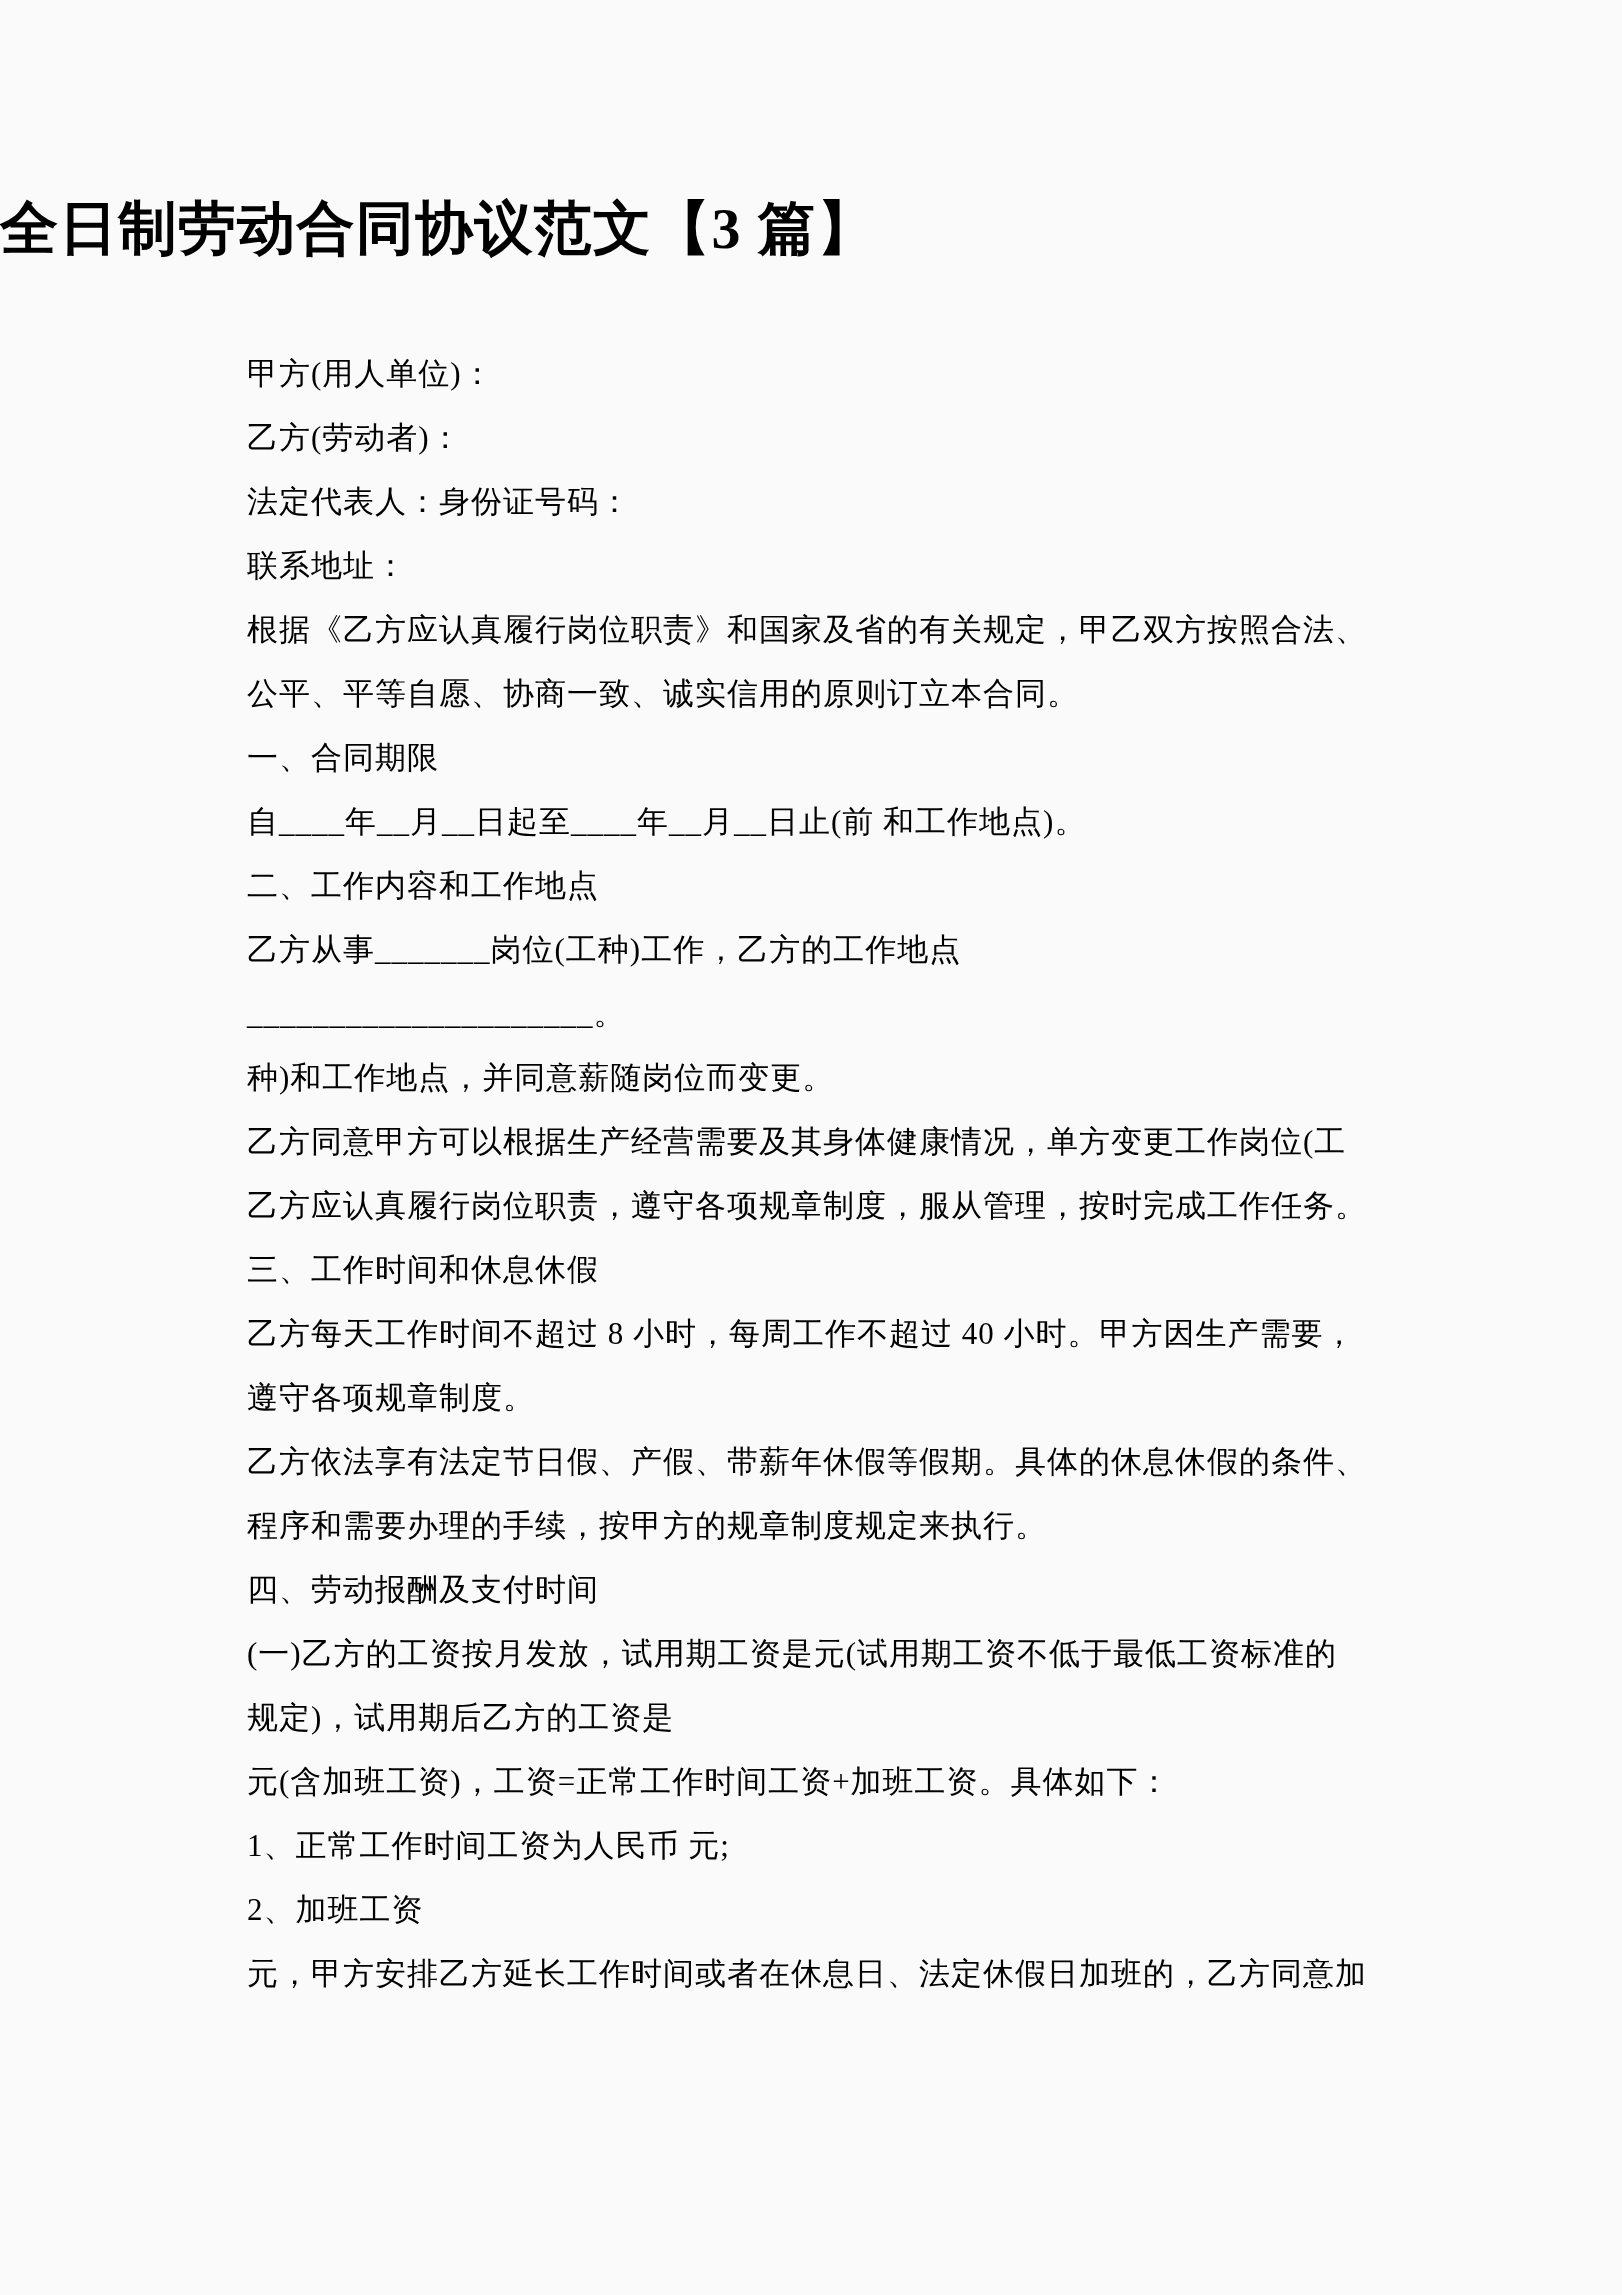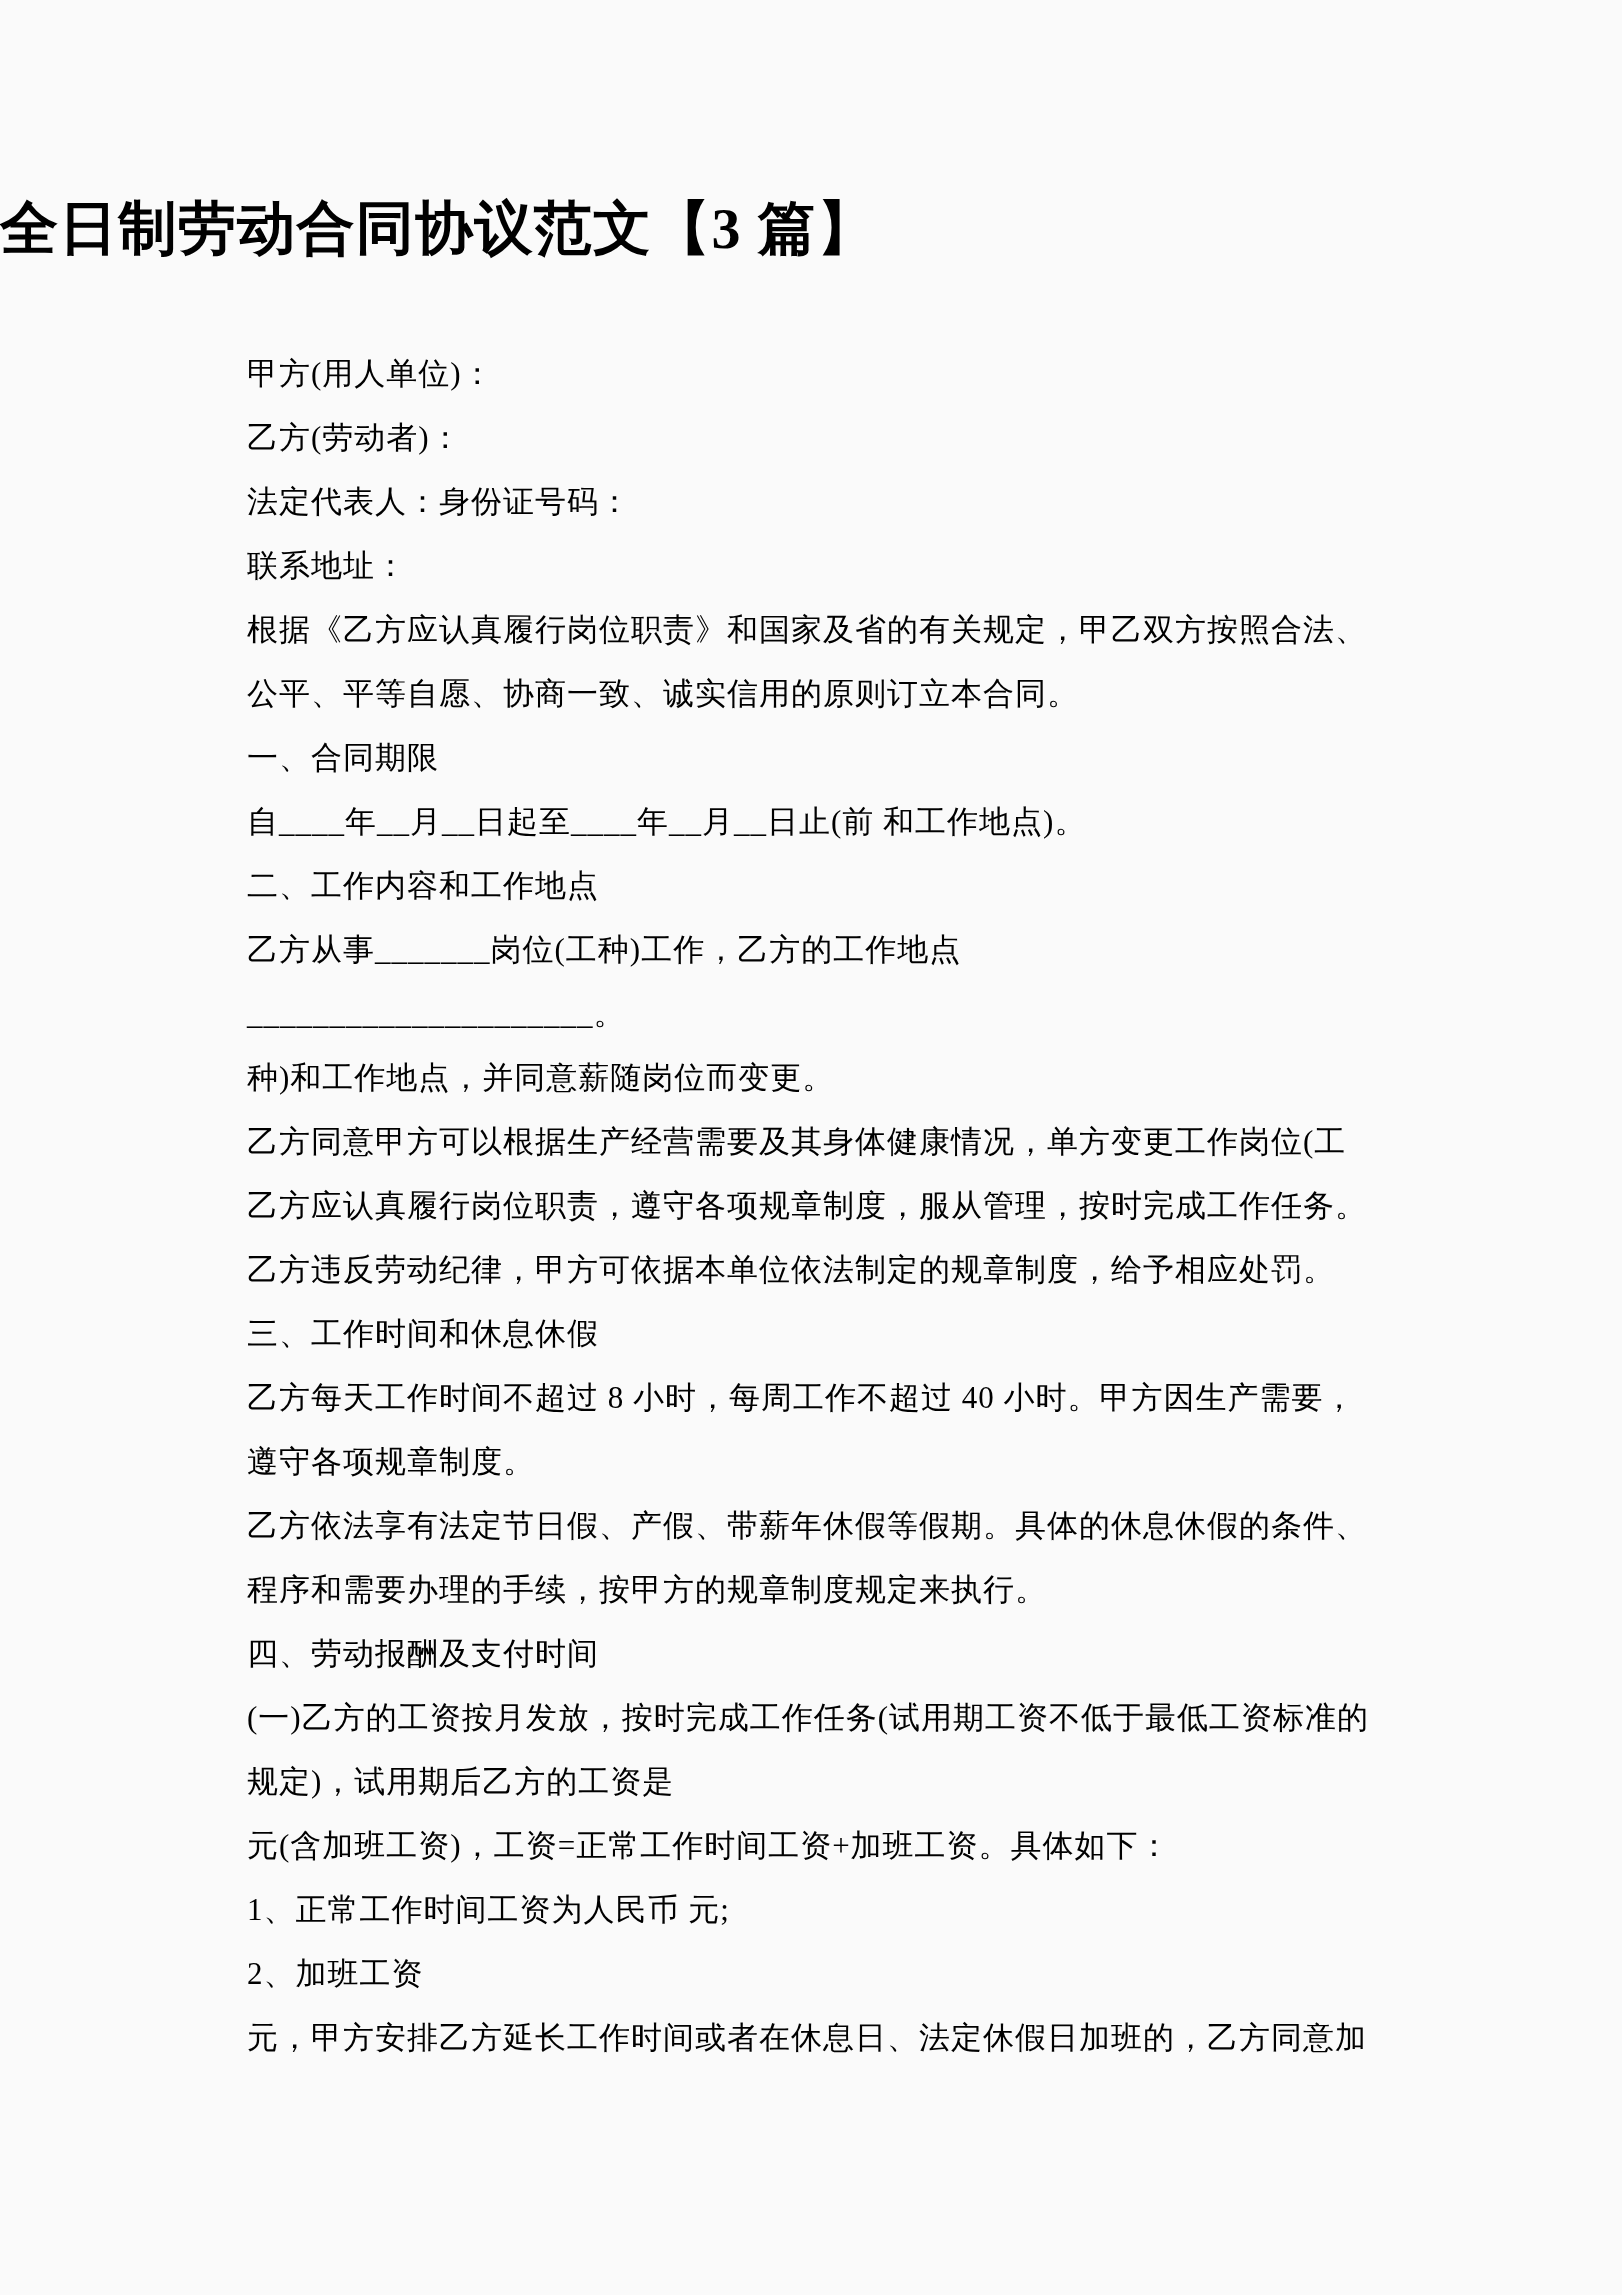--- a/index.html
+++ b/index.html
@@ -62,28 +62,27 @@
     <div class="line">根据《乙方应认真履行岗位职责》和国家及省的有关规定，甲乙双方按照合法、</div>
     <div class="line">公平、平等自愿、协商一致、诚实信用的原则订立本合同。</div>
     <div class="line">一、合同期限</div>
     <div class="line">自____年__月__日起至____年__月__日止(前 和工作地点)。</div>
     <div class="line">二、工作内容和工作地点</div>
     <div class="line">乙方从事_______岗位(工种)工作，乙方的工作地点</div>
     <div class="line">_____________________。</div>
     <div class="line">种)和工作地点，并同意薪随岗位而变更。</div>
     <div class="line">乙方同意甲方可以根据生产经营需要及其身体健康情况，单方变更工作岗位(工</div>
     <div class="line">乙方应认真履行岗位职责，遵守各项规章制度，服从管理，按时完成工作任务。</div>
-    <div class="line">乙方违反劳动纪律，甲方可依据本单位依法制定的规章制度，给予相应处罚。</div>
     <div class="line">三、工作时间和休息休假</div>
     <div class="line">乙方每天工作时间不超过 8 小时，每周工作不超过 40 小时。甲方因生产需要，</div>
     <div class="line">遵守各项规章制度。</div>
     <div class="line">乙方依法享有法定节日假、产假、带薪年休假等假期。具体的休息休假的条件、</div>
     <div class="line">程序和需要办理的手续，按甲方的规章制度规定来执行。</div>
     <div class="line">四、劳动报酬及支付时间</div>
-    <div class="line">(一)乙方的工资按月发放，按时完成工作任务(试用期工资不低于最低工资标准的</div>
+    <div class="line">(一)乙方的工资按月发放，试用期工资是元(试用期工资不低于最低工资标准的</div>
     <div class="line">规定)，试用期后乙方的工资是</div>
     <div class="line">元(含加班工资)，工资=正常工作时间工资+加班工资。具体如下：</div>
     <div class="line">1、正常工作时间工资为人民币 元;</div>
     <div class="line">2、加班工资</div>
     <div class="line">元，甲方安排乙方延长工作时间或者在休息日、法定休假日加班的，乙方同意加</div>
   </div>
 
 </div>
 
 

